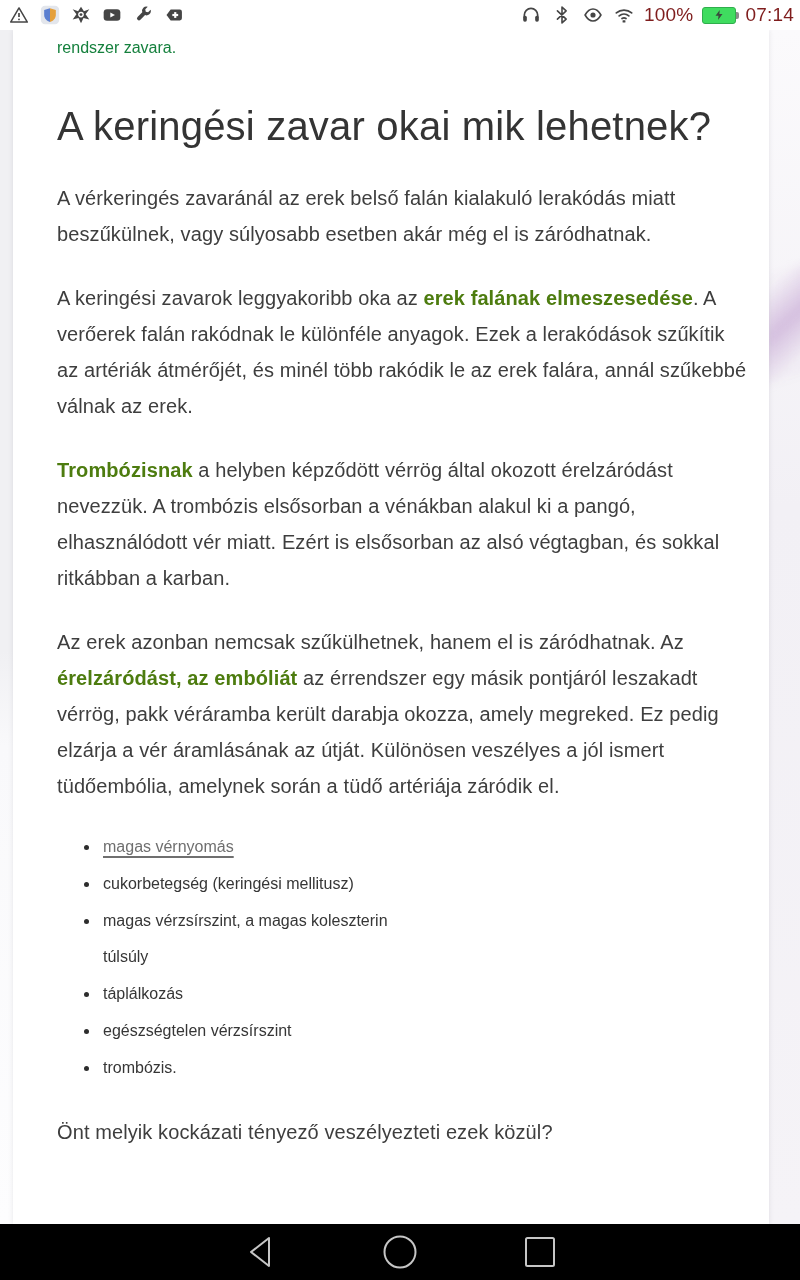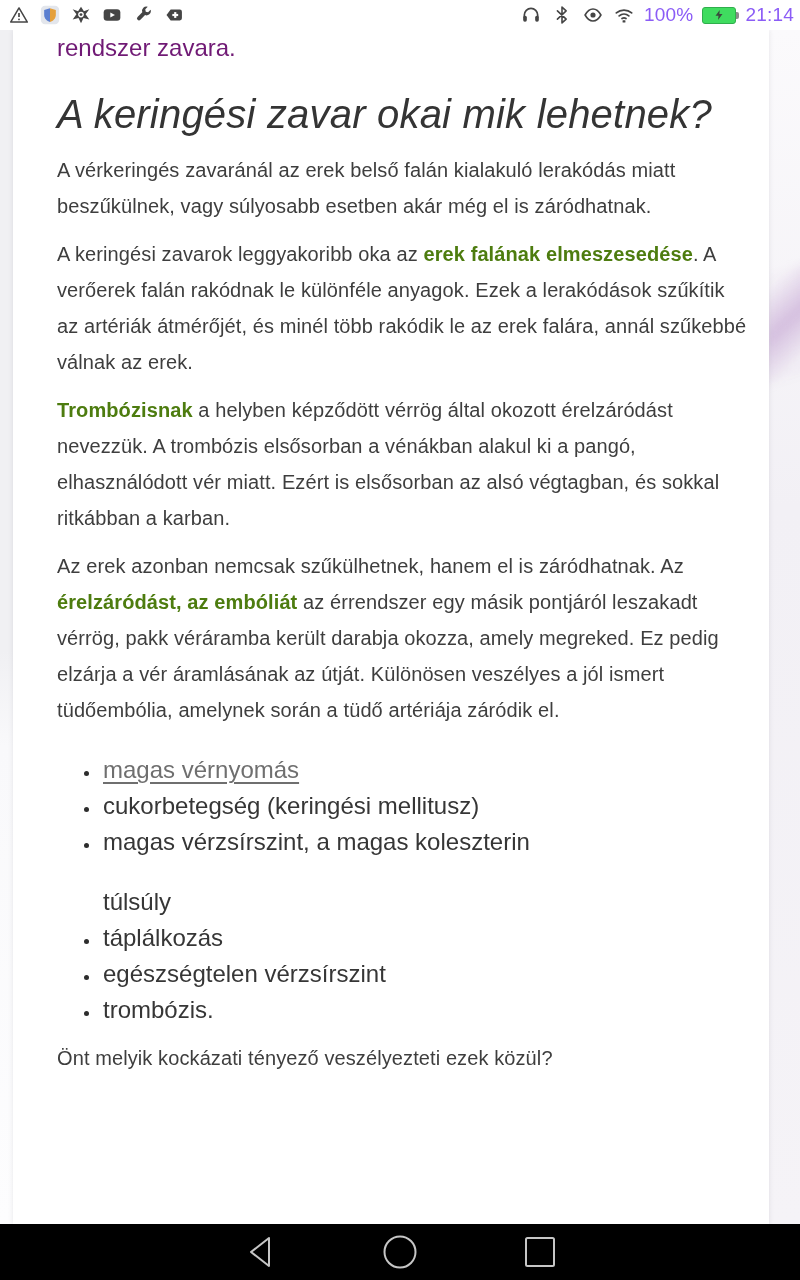--- a/index.html
+++ b/index.html
@@ -18,21 +18,21 @@
   .status-bar {
     position: absolute; top: 0; left: 0; right: 0; height: 30px;
     background: #ffffff;
     display: flex; align-items: center; justify-content: space-between;
     padding: 0 6px 0 8px;
     z-index: 5;
   }
   .sb-left, .sb-right { display: flex; align-items: center; gap: 9px; }
   .sb-icon { width: 22px; height: 22px; display: inline-flex; align-items: center; justify-content: center; color: #454545; }
   .sb-icon svg { width: 20px; height: 20px; }
-  .sb-text { font-size: 19px; color: #8b5cf6; letter-spacing: 0.2px; }
+  .sb-text { font-size: 19px; color: #7f1d1d; letter-spacing: 0.2px; }
   .battery {
     position: relative; width: 34px; height: 17px;
     background: #3fdc5f; border: 1px solid #2fae4c; border-radius: 3px;
     display: inline-flex; align-items: center; justify-content: center;
   }
   .battery:after {
     content: ""; position: absolute; right: -4px; top: 4px;
     width: 3px; height: 7px; background: #8b8b8b; border-radius: 0 2px 2px 0;
   }
   .battery svg { width: 12px; height: 12px; color: #3c4a3e; }
@@ -58,46 +58,45 @@
     transform: skewY(-18deg);
   }
   .card {
     position: absolute; left: 13px; right: 31px; top: 0; bottom: 0;
     background: #ffffff;
     box-shadow: 0 0 5px rgba(40,40,60,0.10);
     padding: 0 22px 0 44px;
     overflow: hidden;
   }
   .fragment-line {
-    font-size: 24px; line-height: 36px; color: #701a75;
+    font-size: 16px; line-height: 36px; color: #15803d;
   }
   h1.article-title {
-    margin-top: 22px;
+    margin-top: 34px;
     font-size: 40px; line-height: 52px;
     font-weight: 300;
     letter-spacing: 0.2px;
     color: #343434;
-    font-style: italic;
   }
   p.body-par {
-    margin-top: 12px;
+    margin-top: 28px;
     font-size: 20px; line-height: 36px;
     color: #3e3e3e;
     letter-spacing: 0.1px;
   }
   p.body-par b { color: #4d7c0f; }
   ul.risk-list {
     margin-top: 24px;
     padding-left: 44px;
-    font-size: 24px; line-height: 36px;
+    font-size: 16px; line-height: 36px;
     color: #363636;
   }
   ul.risk-list li { padding-left: 2px; }
   ul.risk-list li::marker { color: #2d2d2d; font-size: 18px; }
-  .li-extra { line-height: 36px; margin-top: 24px; }
+  .li-extra { line-height: 36px; }
   a.link {
     color: #6f6f6f;
     text-decoration: underline;
     text-underline-offset: 4px;
     text-decoration-thickness: 1.5px;
   }
   p.closing-q { }
 
   
   .nav-bar {
@@ -183,21 +182,21 @@
           <path d="M9.6 16.3 a4.3 4.3 0 0 1 4.8 0"></path>
           <rect x="10.3" y="18.3" width="3.4" height="2.6" rx="0.6" fill="currentColor" stroke="none"></rect>
         </svg>
       </span>
       <span class="sb-text">100%</span>
       <span class="battery">
         <svg viewBox="0 0 24 24" fill="currentColor">
           <path d="M13.5 2 L5 13.5 H11 L10 22 L19 10 H12.8 Z"></path>
         </svg>
       </span>
-      <span class="sb-text">21:14</span>
+      <span class="sb-text">07:14</span>
     </div>
   </div>
 
   <div class="content">
     <div class="bg-strip-left"></div>
     <div class="bg-strip-right">
       <div class="bg-blur-accent"></div>
     </div>
 
     <div class="card">

